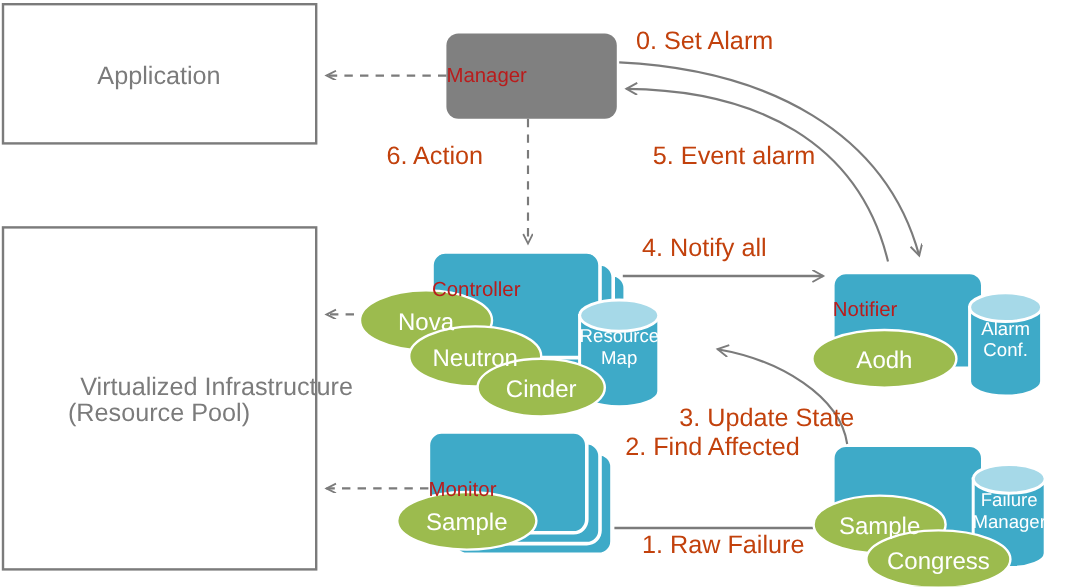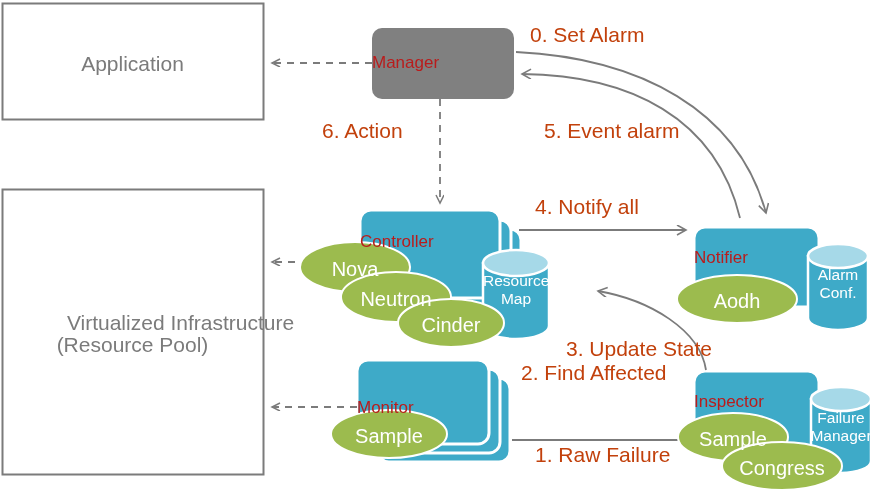--- a/index.html
+++ b/index.html
@@ -85,21 +85,20 @@
   </svg>
 
   <div class="boxlbl" style="left:2px;top:52px;width:261px;">Application</div>
   <div class="boxlbl" style="left:2px;top:311px;width:261px;padding-left:48px;">Virtualized  Infrastructure</div>
   <div class="boxlbl" style="left:2px;top:333px;width:261px;">(Resource Pool)</div>
 
   <div class="ondark" style="left:372px;top:53px;width:142px;">Manager</div>
   <div class="ondark" style="left:360px;top:232px;width:140px;">Controller</div>
   <div class="ondark" style="left:357px;top:398px;width:132px;">Monitor</div>
   <div class="ondark" style="left:694px;top:248px;width:125px;">Notifier</div>
-  <div class="ondark" style="left:694px;top:392px;width:125px;">Inspector</div>
 
   <div class="oncyl" style="left:483px;top:272px;width:66px;">Resource</div>
   <div class="oncyl" style="left:483px;top:290px;width:66px;">Map</div>
   <div class="oncyl" style="left:806px;top:266px;width:64px;">Alarm</div>
   <div class="oncyl" style="left:806px;top:284px;width:64px;">Conf.</div>
   <div class="oncyl" style="left:809px;top:409px;width:64px;">Failure</div>
   <div class="oncyl" style="left:809px;top:427px;width:64px;">Manager</div>
 
   <div class="onellipse" style="left:300px;top:258px;width:110px;">Nova</div>
   <div class="onellipse" style="left:398px;top:314px;width:106px;">Cinder</div>

